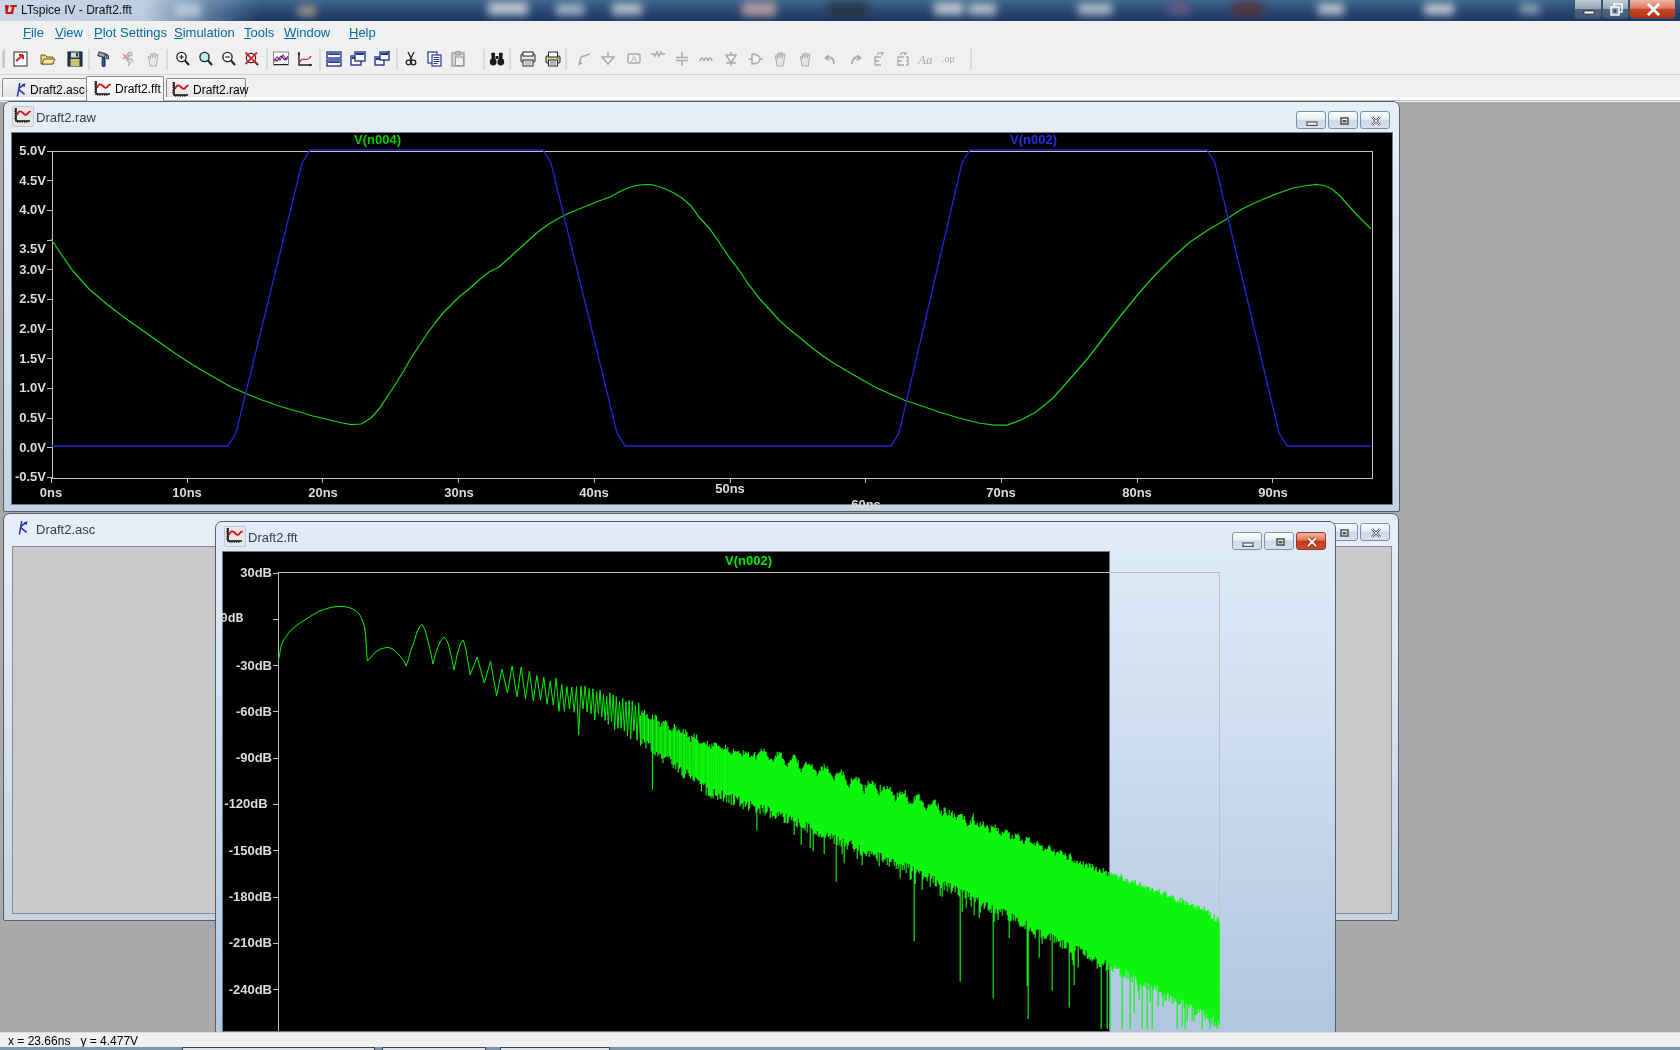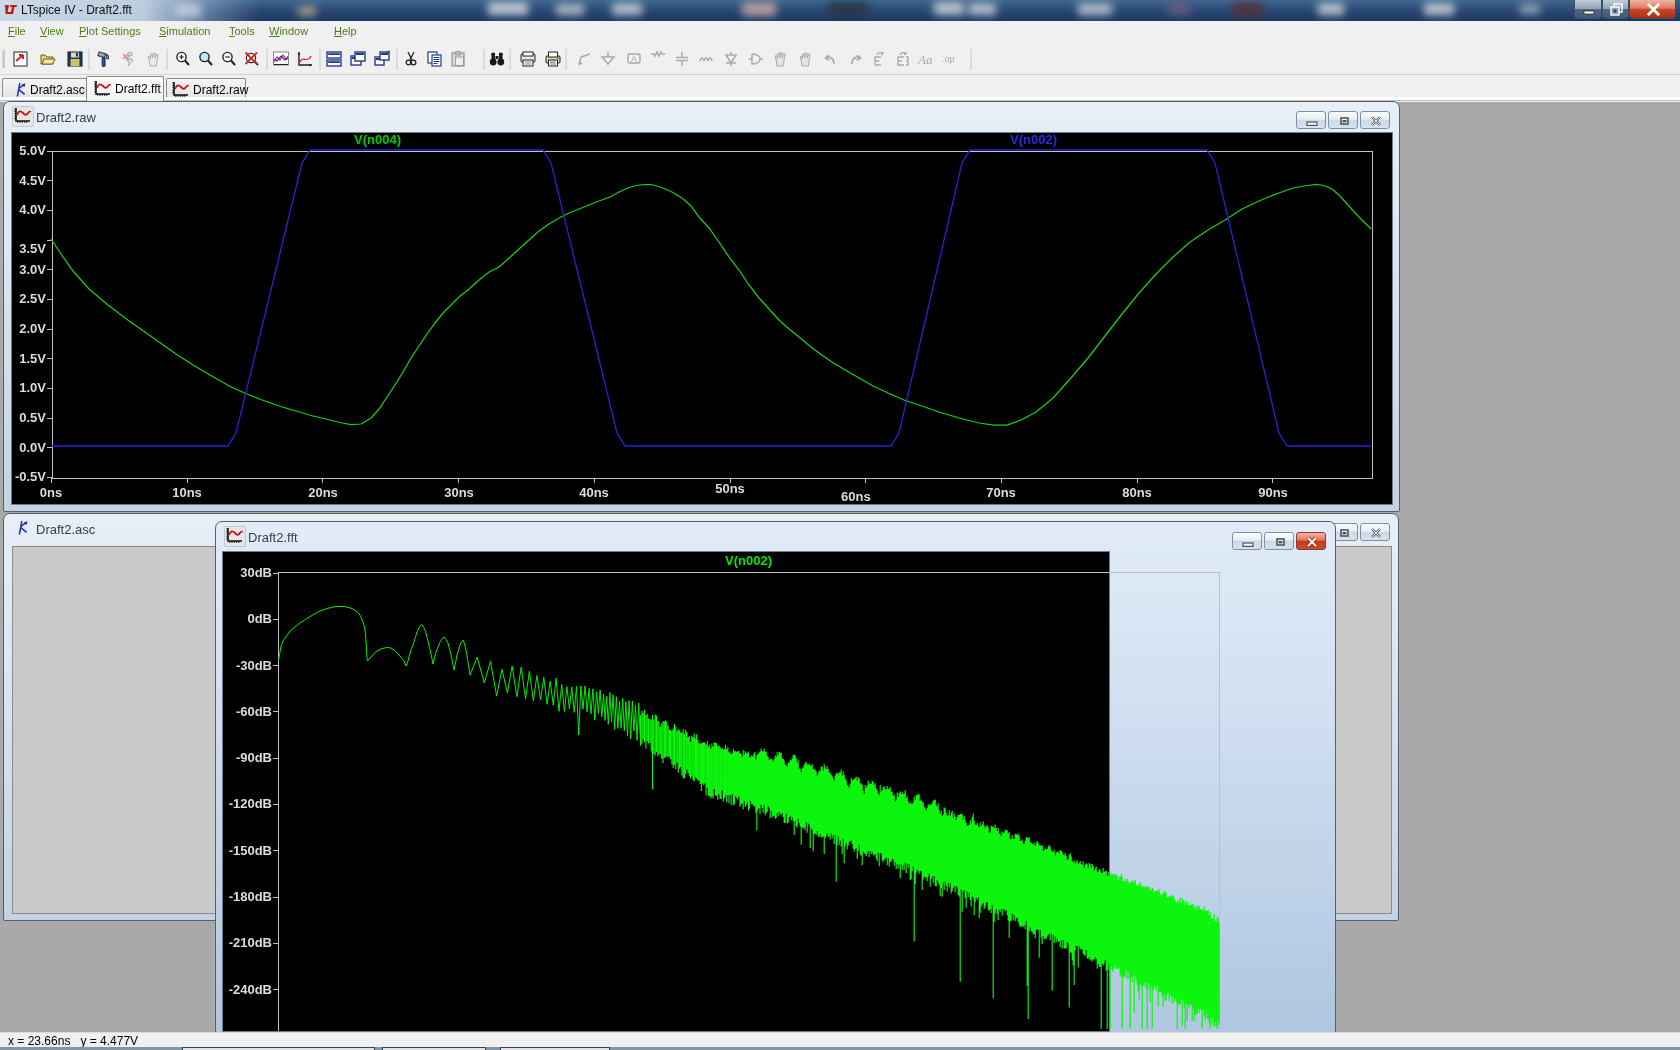--- a/index.html
+++ b/index.html
@@ -23,21 +23,21 @@
 #btnmin  { left:1574px; width:28px;
   background:linear-gradient(180deg,#c3cdd6 0%,#92a5b6 48%,#51677e 52%,#415a74 100%); }
 #btnmax  { left:1602px; width:27px;
   background:linear-gradient(180deg,#c3cdd6 0%,#92a5b6 48%,#51677e 52%,#415a74 100%); }
 #btnclose{ left:1629px; width:47px;
   background:linear-gradient(180deg,#efb4a3 0%,#dd7a5f 46%,#c94424 52%,#ad3116 100%); }
 .capbtn svg { position:absolute; left:0; top:0; }
 
 
 #menubar { position:absolute; left:0; top:22px; width:1680px; height:22px; background:#f0f0f0; }
-#menubar span.mi { position:absolute; top:3px; font-size:11px; color:#4d7c0f; }
+#menubar span.mi { position:absolute; top:3px; font-size:13px; color:#0369a1;margin-left:15px; }
 
 
 #toolbar { position:absolute; left:0; top:44px; width:1680px; height:31px; background:#f0f0f0;
   border-bottom:1px solid #d5d5d5; }
 
 
 #tabbar { position:absolute; left:0; top:75px; width:1680px; height:26px; background:#f0f0f0; }
 .tab { position:absolute; top:3px; height:22px; background:linear-gradient(180deg,#f4f4f4,#e2e2e2);
   border:1px solid #898989; border-bottom:none; border-radius:2px 2px 0 0; }
 .tab.active { top:1px; height:25px; background:linear-gradient(180deg,#fdfdfd,#f1f1f1); z-index:3; }
@@ -448,21 +448,21 @@
 <div class="plotlab" style="left:-10px;top:247px;width:44px;text-align:right;">1.0V</div>
 <div class="plotlab" style="left:-10px;top:277px;width:44px;text-align:right;">0.5V</div>
 <div class="plotlab" style="left:-10px;top:307px;width:44px;text-align:right;">0.0V</div>
 <div class="plotlab" style="left:-10px;top:336px;width:44px;text-align:right;">-0.5V</div>
 <div class="plotlab" style="left:14px;top:352px;width:50px;text-align:center;">0ns</div>
 <div class="plotlab" style="left:150px;top:352px;width:50px;text-align:center;">10ns</div>
 <div class="plotlab" style="left:286px;top:352px;width:50px;text-align:center;">20ns</div>
 <div class="plotlab" style="left:422px;top:352px;width:50px;text-align:center;">30ns</div>
 <div class="plotlab" style="left:557px;top:352px;width:50px;text-align:center;">40ns</div>
 <div class="plotlab" style="left:693px;top:348px;width:50px;text-align:center;">50ns</div>
-<div class="plotlab" style="left:829px;top:356px;width:50px;text-align:left;">60ns</div>
+<div class="plotlab" style="left:829px;top:364px;width:50px;text-align:center;">60ns</div>
 <div class="plotlab" style="left:964px;top:352px;width:50px;text-align:center;">70ns</div>
 <div class="plotlab" style="left:1100px;top:352px;width:50px;text-align:center;">80ns</div>
 <div class="plotlab" style="left:1236px;top:352px;width:50px;text-align:center;">90ns</div>
 <div class="plotlab" style="left:342px;top:-1px;color:#00cc00;">V(n004)</div>
 <div class="plotlab" style="left:998px;top:-1px;color:#2a2ae0;">V(n002)</div>
 </div>
 </div>
 <div class="cw active" id="win-fft" style="left:215px;top:419px;width:1121px;height:512px;">
 <span class="cicon"><svg width="20" height="18" viewBox="0 0 20 18">
             <path d="M3 1 L3 14 L17 14" stroke="#111" stroke-width="1.6" fill="none"></path>
@@ -500,25 +500,25 @@
 <line x1="49.5" y1="345.1" x2="55.5" y2="345.1" stroke="#c0c0c0" shape-rendering="crispEdges"></line>
 <line x1="49.5" y1="391.4" x2="55.5" y2="391.4" stroke="#c0c0c0" shape-rendering="crispEdges"></line>
 <line x1="49.5" y1="437.7" x2="55.5" y2="437.7" stroke="#c0c0c0" shape-rendering="crispEdges"></line>
 </svg>
 <svg width="1106" height="479" style="position:absolute;left:0;top:0;">
 <path d="M 55.5,108.0 L 57.0,100.0 L 58.0,94.0 L 60.0,89.0 L 62.0,86.0 L 65.0,82.0 L 67.0,79.0 L 70.0,76.5 L 73.0,74.0 L 77.0,71.0 L 80.0,69.0 L 84.0,66.5 L 88.0,64.0 L 92.0,61.5 L 97.0,59.0 L 102.0,57.3 L 106.0,56.0 L 110.0,55.0 L 114.0,54.5 L 121.0,54.5 L 125.0,55.3 L 129.0,56.6 L 133.0,59.0 L 136.0,61.5 L 138.0,65.0 L 140.0,70.0 L 141.5,75.0 L 142.5,82.0 L 143.3,93.0 L 144.0,106.0 L 144.5,109.0 L 146.0,107.0 L 148.0,105.0 L 151.0,101.5 L 154.0,99.0 L 158.0,97.0 L 161.0,96.0 L 164.0,95.6 L 166.0,95.5 L 168.0,96.4 L 171.0,98.0 L 174.0,101.0 L 177.0,104.0 L 179.0,106.7 L 181.0,109.0 L 183.0,114.0 L 185.0,109.0 L 186.0,105.0 L 188.0,98.0 L 190.0,93.0 L 192.0,86.5 L 194.0,80.0 L 196.0,76.0 L 197.0,74.0 L 199.0,72.5 L 200.0,74.0 L 202.0,78.0 L 203.5,83.0 L 205.0,89.0 L 206.5,95.5 L 208.0,102.0 L 210.0,112.0 L 211.5,106.0 L 213.0,100.0 L 215.0,95.0 L 217.0,90.0 L 219.0,87.0 L 221.0,85.0 L 223.0,87.5 L 225.0,91.0 L 226.5,97.0 L 228.0,103.0 L 229.5,110.0 L 231.0,118.0 L 232.5,111.0 L 234.0,103.0 L 235.5,98.0 L 237.0,93.0 L 238.5,90.0 L 240.0,88.0 L 241.5,92.0 L 243.0,98.0 L 244.0,104.0 L 245.0,110.0 L 246.0,116.0 L 247.0,123.0" fill="none" stroke="#00f000" stroke-width="1"></path>
 <path d="M 247.0,123.0 L 254.2,105.1 L 261.3,130.9 L 267.5,109.3 L 273.6,143.8 L 279.0,117.3 L 284.4,140.8 L 289.1,114.0 L 293.9,144.7 L 298.2,115.1 L 302.5,146.8 L 306.4,119.2 L 310.3,148.8 L 313.9,123.4 L 317.5,147.8 L 320.8,125.3 L 324.1,152.3 L 327.2,129.1 L 330.3,153.2 L 333.1,126.2 L 336.0,159.3 L 338.7,132.3 L 341.4,159.3 L 343.9,134.6 L 346.4,156.9 L 348.8,134.9 L 351.2,160.4 L 353.5,134.6 L 355.7,183.0 L 357.9,134.0 L 360.0,157.0 L 362.1,133.9 L 364.1,159.9 L 366.1,136.5 L 368.0,161.7 L 369.9,136.8 L 371.8,168.2 L 373.6,139.8 L 375.4,161.3 L 377.1,138.0 L 378.8,164.8 L 380.5,142.1 L 382.1,168.4 L 383.7,144.4 L 385.3,172.3 L 386.9,140.7 L 388.5,169.5 L 390.1,142.9 L 391.7,177.5 L 393.3,144.6 L 394.9,176.4 L 396.5,149.3 L 398.1,176.2 L 399.7,146.4 L 401.3,179.0 L 402.9,149.6 L 404.5,184.1 L 406.1,148.5 L 407.7,186.9 L 409.3,148.9 L 410.9,179.1 L 412.5,153.2 L 414.1,188.3 L 415.7,150.9 L 417.3,185.9" fill="none" stroke="#00f000" stroke-width="1"></path>
 <path d="M 417.5,163.2 L 417.5,193.7 M 418.9,158.7 L 418.9,191.7 M 420.2,160.8 L 420.2,187.2 M 421.5,157.8 L 421.5,190.3 M 422.9,163.3 L 422.9,196.6 M 424.2,161.9 L 424.2,189.2 M 425.5,166.2 L 425.5,191.6 M 426.9,167.2 L 426.9,190.9 M 428.2,167.3 L 428.2,199.4 M 429.5,162.8 L 429.5,237.6 M 430.8,167.3 L 430.8,202.0 M 432.2,162.4 L 432.2,203.6 M 433.5,163.4 L 433.5,199.9 M 434.8,169.0 L 434.8,204.2 M 436.1,169.6 L 436.1,202.6 M 437.4,174.5 L 437.4,202.1 M 438.7,171.6 L 438.7,206.7 M 440.0,169.1 L 440.0,210.9 M 441.3,169.4 L 441.3,206.1 M 442.5,168.3 L 442.5,204.9 M 443.8,169.4 L 443.8,204.5 M 445.1,173.6 L 445.1,205.5 M 446.4,177.2 L 446.4,204.6 M 447.6,178.2 L 447.6,207.3 M 448.9,178.5 L 448.9,212.5 M 450.2,176.6 L 450.2,216.3 M 451.4,172.1 L 451.4,212.8 M 452.7,174.6 L 452.7,217.3 M 454.0,178.9 L 454.0,210.7 M 455.2,176.8 L 455.2,220.8 M 456.5,178.2 L 456.5,216.7 M 457.7,180.6 L 457.7,215.3 M 458.9,180.3 L 458.9,223.6 M 460.2,177.0 L 460.2,226.2 M 461.4,182.1 L 461.4,226.2 M 462.7,177.6 L 462.7,221.9 M 463.9,180.0 L 463.9,217.7 M 465.1,185.3 L 465.1,221.1 M 466.3,184.3 L 466.3,223.9 M 467.5,189.8 L 467.5,226.4 M 468.8,183.5 L 468.8,224.2 M 470.0,185.1 L 470.0,228.0 M 471.2,181.4 L 471.2,229.5 M 472.4,186.4 L 472.4,225.3 M 473.6,182.6 L 473.6,226.5 M 474.8,187.7 L 474.8,228.0 M 476.0,191.0 L 476.0,229.0 M 477.2,191.7 L 477.2,232.0 M 478.4,190.9 L 478.4,239.1 M 479.6,191.0 L 479.6,231.6 M 480.7,190.0 L 480.7,233.3 M 481.9,190.4 L 481.9,231.4 M 483.1,192.4 L 483.1,243.4 M 484.3,189.0 L 484.3,235.5 M 485.4,194.8 L 485.4,243.7 M 486.6,192.6 L 486.6,244.0 M 487.8,196.6 L 487.8,246.3 M 488.9,191.5 L 488.9,244.6 M 490.1,194.2 L 490.1,246.5 M 491.2,190.2 L 491.2,236.9 M 492.4,191.1 L 492.4,243.3 M 493.5,191.2 L 493.5,244.0 M 494.7,194.0 L 494.7,247.7 M 495.8,193.3 L 495.8,242.3 M 497.0,194.7 L 497.0,246.8 M 498.1,196.5 L 498.1,246.9 M 499.2,196.1 L 499.2,238.5 M 500.4,197.8 L 500.4,249.6 M 501.5,196.9 L 501.5,246.1 M 502.6,192.7 L 502.6,243.2 M 503.7,197.3 L 503.7,250.2 M 504.9,195.0 L 504.9,243.3 M 506.0,200.1 L 506.0,251.3 M 507.1,201.1 L 507.1,242.9 M 508.2,202.4 L 508.2,253.2 M 509.3,201.2 L 509.3,242.1 M 510.4,196.8 L 510.4,253.4 M 511.5,199.5 L 511.5,252.3 M 512.6,199.1 L 512.6,244.2 M 513.7,200.1 L 513.7,246.0 M 514.8,198.9 L 514.8,247.4 M 515.9,199.0 L 515.9,244.4 M 517.0,201.5 L 517.0,254.8 M 518.0,201.5 L 518.0,252.5 M 519.1,204.4 L 519.1,251.6 M 520.2,198.1 L 520.2,257.2 M 521.3,202.6 L 521.3,249.1 M 522.3,199.3 L 522.3,255.0 M 523.4,200.8 L 523.4,252.8 M 524.5,201.6 L 524.5,250.1 M 525.5,199.6 L 525.5,258.5 M 526.6,205.6 L 526.6,256.6 M 527.6,205.0 L 527.6,248.9 M 528.7,203.4 L 528.7,252.2 M 529.7,204.6 L 529.7,252.4 M 530.8,201.9 L 530.8,254.0 M 531.8,199.9 L 531.8,254.6 M 532.9,207.5 L 532.9,260.7 M 533.9,203.2 L 533.9,278.3 M 535.0,202.1 L 535.0,257.6 M 536.0,200.7 L 536.0,256.3 M 537.0,199.4 L 537.0,262.1 M 538.1,196.6 L 538.1,252.7 M 539.1,198.9 L 539.1,256.0 M 540.1,199.5 L 540.1,260.5 M 541.1,196.6 L 541.1,253.0 M 542.1,199.2 L 542.1,263.3 M 543.2,200.1 L 543.2,261.0 M 544.2,203.5 L 544.2,259.7 M 545.2,205.2 L 545.2,254.2 M 546.2,208.1 L 546.2,255.7 M 547.2,207.0 L 547.2,266.3 M 548.2,206.9 L 548.2,258.9 M 549.2,207.8 L 549.2,265.3 M 550.2,209.7 L 550.2,263.4 M 551.2,207.3 L 551.2,263.9 M 552.2,203.2 L 552.2,266.7 M 553.2,204.9 L 553.2,266.0 M 554.2,199.8 L 554.2,260.9 M 555.2,203.1 L 555.2,264.3 M 556.2,199.9 L 556.2,259.7 M 557.2,200.6 L 557.2,262.8 M 558.2,200.8 L 558.2,262.2 M 559.2,206.3 L 559.2,260.8 M 560.2,207.1 L 560.2,265.1 M 561.2,208.4 L 561.2,270.9 M 562.2,212.7 L 562.2,270.7 M 563.2,213.0 L 563.2,261.8 M 564.2,215.1 L 564.2,271.5 M 565.2,210.9 L 565.2,270.8 M 566.2,210.5 L 566.2,265.4 M 567.2,207.9 L 567.2,263.7 M 568.2,208.4 L 568.2,268.2 M 569.2,206.2 L 569.2,265.6 M 570.2,202.7 L 570.2,268.9 M 571.2,202.7 L 571.2,283.1 M 572.2,203.4 L 572.2,269.6 M 573.2,206.3 L 573.2,274.2 M 574.2,210.6 L 574.2,275.4 M 575.2,207.7 L 575.2,266.8 M 576.2,216.2 L 576.2,270.9 M 577.2,216.9 L 577.2,274.6 M 578.2,220.6 L 578.2,292.7 M 579.2,216.5 L 579.2,275.6 M 580.2,215.3 L 580.2,276.4 M 581.2,213.1 L 581.2,275.8 M 582.2,211.1 L 582.2,278.5 M 583.2,209.8 L 583.2,270.2 M 584.2,212.8 L 584.2,280.8 M 585.2,212.4 L 585.2,271.6 M 586.2,211.7 L 586.2,272.2 M 587.2,213.5 L 587.2,295.9 M 588.2,213.8 L 588.2,275.8 M 589.2,212.0 L 589.2,277.9 M 590.2,216.9 L 590.2,299.3 M 591.2,217.3 L 591.2,282.3 M 592.2,218.1 L 592.2,281.6 M 593.2,219.4 L 593.2,282.9 M 594.2,223.4 L 594.2,279.2 M 595.2,221.3 L 595.2,284.2 M 596.2,218.2 L 596.2,284.9 M 597.2,219.2 L 597.2,282.3 M 598.2,214.6 L 598.2,285.4 M 599.2,214.8 L 599.2,285.2 M 600.2,218.6 L 600.2,284.6 M 601.2,212.2 L 601.2,302.0 M 602.2,215.6 L 602.2,286.0 M 603.2,217.2 L 603.2,283.5 M 604.2,214.3 L 604.2,280.9 M 605.2,217.1 L 605.2,285.3 M 606.2,220.4 L 606.2,284.0 M 607.2,221.1 L 607.2,287.4 M 608.2,222.8 L 608.2,281.4 M 609.2,224.3 L 609.2,286.4 M 610.2,226.5 L 610.2,283.3 M 611.2,228.4 L 611.2,292.1 M 612.2,223.5 L 612.2,282.8 M 613.2,221.5 L 613.2,329.7 M 614.2,220.5 L 614.2,293.3 M 615.2,222.5 L 615.2,284.4 M 616.2,220.5 L 616.2,293.0 M 617.2,220.2 L 617.2,288.6 M 618.2,217.5 L 618.2,294.5 M 619.2,223.6 L 619.2,302.2 M 620.2,219.4 L 620.2,286.7 M 621.2,222.7 L 621.2,311.3 M 622.2,226.7 L 622.2,294.5 M 623.2,228.3 L 623.2,291.2 M 624.2,233.1 L 624.2,297.5 M 625.2,233.9 L 625.2,293.8 M 626.2,235.7 L 626.2,289.7 M 627.2,231.8 L 627.2,289.6 M 628.2,226.0 L 628.2,288.3 M 629.2,228.2 L 629.2,291.9 M 630.2,227.8 L 630.2,296.8 M 631.2,226.9 L 631.2,299.6 M 632.2,226.0 L 632.2,297.1 M 633.2,224.7 L 633.2,296.3 M 634.2,228.6 L 634.2,306.9 M 635.2,225.3 L 635.2,299.3 M 636.2,226.5 L 636.2,292.8 M 637.2,231.1 L 637.2,302.2 M 638.2,231.7 L 638.2,303.8 M 639.2,232.8 L 639.2,312.9 M 640.2,238.8 L 640.2,299.4 M 641.2,241.7 L 641.2,300.9 M 642.2,233.1 L 642.2,302.2 M 643.2,235.6 L 643.2,304.3 M 644.2,233.5 L 644.2,301.7 M 645.2,228.7 L 645.2,298.9 M 646.2,231.8 L 646.2,304.9 M 647.2,231.3 L 647.2,299.0 M 648.2,232.0 L 648.2,302.3 M 649.2,228.7 L 649.2,300.2 M 650.2,230.1 L 650.2,302.7 M 651.2,233.0 L 651.2,303.4 M 652.2,231.3 L 652.2,301.9 M 653.2,236.2 L 653.2,306.6 M 654.2,237.9 L 654.2,308.9 M 655.2,241.3 L 655.2,300.4 M 656.2,243.2 L 656.2,314.3 M 657.2,232.8 L 657.2,300.9 M 658.2,239.8 L 658.2,301.6 M 659.2,238.3 L 659.2,308.6 M 660.2,235.2 L 660.2,310.3 M 661.2,233.9 L 661.2,307.5 M 662.2,237.8 L 662.2,307.5 M 663.2,237.0 L 663.2,305.3 M 664.2,233.9 L 664.2,312.9 M 665.2,237.2 L 665.2,306.2 M 666.2,236.5 L 666.2,314.5 M 667.2,234.8 L 667.2,309.8 M 668.2,239.4 L 668.2,310.3 M 669.2,239.8 L 669.2,306.7 M 670.2,243.8 L 670.2,307.6 M 671.2,242.6 L 671.2,313.7 M 672.2,249.7 L 672.2,310.1 M 673.2,247.8 L 673.2,317.1 M 674.2,240.6 L 674.2,312.2 M 675.2,244.8 L 675.2,316.7 M 676.2,241.0 L 676.2,312.5 M 677.2,239.2 L 677.2,326.2 M 678.2,242.5 L 678.2,312.0 M 679.2,240.1 L 679.2,318.0 M 680.2,241.9 L 680.2,313.3 M 681.2,241.6 L 681.2,317.8 M 682.2,238.0 L 682.2,310.6 M 683.2,245.7 L 683.2,321.2 M 684.2,244.2 L 684.2,311.8 M 685.2,249.4 L 685.2,316.0 M 686.2,252.0 L 686.2,312.0 M 687.2,250.3 L 687.2,327.9 M 688.2,251.6 L 688.2,327.0 M 689.2,251.9 L 689.2,319.5 M 690.2,250.5 L 690.2,314.6 M 691.2,244.4 L 691.2,389.2 M 692.2,247.8 L 692.2,332.1 M 693.2,243.1 L 693.2,320.7 M 694.2,243.2 L 694.2,317.4 M 695.2,241.7 L 695.2,319.3 M 696.2,242.5 L 696.2,321.8 M 697.2,248.7 L 697.2,319.1 M 698.2,247.7 L 698.2,319.4 M 699.2,249.7 L 699.2,337.9 M 700.2,250.4 L 700.2,327.3 M 701.2,254.9 L 701.2,324.5 M 702.2,256.2 L 702.2,325.1 M 703.2,258.6 L 703.2,326.1 M 704.2,256.0 L 704.2,329.2 M 705.2,252.0 L 705.2,324.6 M 706.2,253.4 L 706.2,321.3 M 707.2,252.3 L 707.2,334.7 M 708.2,252.9 L 708.2,327.1 M 709.2,251.3 L 709.2,324.6 M 710.2,248.7 L 710.2,331.1 M 711.2,248.0 L 711.2,324.0 M 712.2,247.4 L 712.2,333.9 M 713.2,252.7 L 713.2,334.5 M 714.2,254.8 L 714.2,328.2 M 715.2,251.2 L 715.2,330.6 M 716.2,258.0 L 716.2,332.6 M 717.2,261.5 L 717.2,344.1 M 718.2,258.5 L 718.2,335.9 M 719.2,264.2 L 719.2,344.8 M 720.2,262.4 L 720.2,330.5 M 721.2,255.3 L 721.2,338.1 M 722.2,256.3 L 722.2,329.2 M 723.2,260.7 L 723.2,333.7 M 724.2,263.9 L 724.2,339.6 M 725.2,263.1 L 725.2,331.3 M 726.2,258.0 L 726.2,335.5 M 727.2,263.8 L 727.2,331.0 M 728.2,260.5 L 728.2,341.6 M 729.2,258.7 L 729.2,339.2 M 730.2,265.8 L 730.2,336.1 M 731.2,261.6 L 731.2,333.9 M 732.2,265.1 L 732.2,340.4 M 733.2,267.8 L 733.2,333.8 M 734.2,265.1 L 734.2,335.5 M 735.2,262.9 L 735.2,343.0 M 736.2,263.1 L 736.2,344.6 M 737.2,262.1 L 737.2,429.8 M 738.2,261.9 L 738.2,337.5 M 739.2,262.3 L 739.2,360.0 M 740.2,267.2 L 740.2,339.7 M 741.2,263.9 L 741.2,338.1 M 742.2,267.7 L 742.2,346.2 M 743.2,271.1 L 743.2,355.7 M 744.2,273.9 L 744.2,339.5 M 745.2,273.2 L 745.2,345.2 M 746.2,272.9 L 746.2,340.7 M 747.2,268.1 L 747.2,348.0 M 748.2,271.2 L 748.2,354.7 M 749.2,265.1 L 749.2,344.5 M 750.2,261.5 L 750.2,345.5 M 751.2,268.6 L 751.2,363.2 M 752.2,272.4 L 752.2,350.1 M 753.2,272.8 L 753.2,345.8 M 754.2,270.9 L 754.2,347.7 M 755.2,274.0 L 755.2,345.5 M 756.2,275.5 L 756.2,366.0 M 757.2,270.3 L 757.2,360.8 M 758.2,274.2 L 758.2,354.8 M 759.2,272.6 L 759.2,352.6 M 760.2,269.2 L 760.2,350.8 M 761.2,273.8 L 761.2,356.9 M 762.2,275.9 L 762.2,354.5 M 763.2,274.2 L 763.2,350.7 M 764.2,273.0 L 764.2,350.1 M 765.2,275.6 L 765.2,357.8 M 766.2,280.4 L 766.2,359.2 M 767.2,280.3 L 767.2,357.1 M 768.2,273.8 L 768.2,361.1 M 769.2,274.6 L 769.2,353.3 M 770.2,274.4 L 770.2,446.2 M 771.2,276.0 L 771.2,370.0 M 772.2,272.5 L 772.2,361.0 M 773.2,275.9 L 773.2,357.1 M 774.2,279.0 L 774.2,362.3 M 775.2,275.9 L 775.2,367.9 M 776.2,281.6 L 776.2,357.8 M 777.2,282.0 L 777.2,360.1 M 778.2,283.7 L 778.2,357.0 M 779.2,279.4 L 779.2,363.7 M 780.2,281.3 L 780.2,357.3 M 781.2,280.3 L 781.2,357.3 M 782.2,277.4 L 782.2,359.3 M 783.2,278.5 L 783.2,358.3 M 784.2,278.0 L 784.2,362.9 M 785.2,281.3 L 785.2,368.4 M 786.2,279.7 L 786.2,385.9 M 787.2,287.2 L 787.2,369.7 M 788.2,286.5 L 788.2,368.5 M 789.2,283.1 L 789.2,361.4 M 790.2,286.9 L 790.2,368.5 M 791.2,287.0 L 791.2,363.2 M 792.2,281.7 L 792.2,369.2 M 793.2,282.6 L 793.2,366.6 M 794.2,282.4 L 794.2,365.5 M 795.2,281.5 L 795.2,369.8 M 796.2,284.1 L 796.2,372.6 M 797.2,288.7 L 797.2,375.3 M 798.2,288.8 L 798.2,374.0 M 799.2,287.6 L 799.2,374.6 M 800.2,291.5 L 800.2,375.0 M 801.2,291.7 L 801.2,373.3 M 802.2,288.8 L 802.2,377.1 M 803.2,284.9 L 803.2,368.8 M 804.2,285.8 L 804.2,434.0 M 805.2,286.1 L 805.2,466.9 M 806.2,285.1 L 806.2,379.1 M 807.2,289.9 L 807.2,375.6 M 808.2,290.8 L 808.2,379.3 M 809.2,291.6 L 809.2,380.0 M 810.2,292.5 L 810.2,382.6 M 811.2,290.8 L 811.2,381.9 M 812.2,294.1 L 812.2,386.3 M 813.2,291.3 L 813.2,377.9 M 814.2,288.9 L 814.2,377.6 M 815.2,290.4 L 815.2,377.7 M 816.2,293.3 L 816.2,405.7 M 817.2,293.2 L 817.2,378.1 M 818.2,294.0 L 818.2,385.5 M 819.2,293.1 L 819.2,391.9 M 820.2,299.1 L 820.2,384.2 M 821.2,298.3 L 821.2,387.3 M 822.2,296.6 L 822.2,386.2 M 823.2,297.6 L 823.2,387.1 M 824.2,296.9 L 824.2,384.2 M 825.2,294.6 L 825.2,382.9 M 826.2,292.7 L 826.2,381.8 M 827.2,295.1 L 827.2,388.4 M 828.2,298.2 L 828.2,381.5 M 829.2,299.2 L 829.2,438.7 M 830.2,300.0 L 830.2,382.8 M 831.2,297.4 L 831.2,391.0 M 832.2,303.6 L 832.2,384.2 M 833.2,300.7 L 833.2,390.3 M 834.2,299.9 L 834.2,386.5 M 835.2,299.2 L 835.2,389.7 M 836.2,301.2 L 836.2,389.5 M 837.2,297.9 L 837.2,395.3 M 838.2,298.8 L 838.2,388.5 M 839.2,299.9 L 839.2,396.5 M 840.2,302.8 L 840.2,387.9 M 841.2,303.0 L 841.2,396.5 M 842.2,300.8 L 842.2,396.6 M 843.2,303.9 L 843.2,396.2 M 844.2,308.0 L 844.2,390.0 M 845.2,307.3 L 845.2,391.3 M 846.2,302.4 L 846.2,455.6 M 847.2,301.1 L 847.2,400.8 M 848.2,304.3 L 848.2,400.6 M 849.2,309.0 L 849.2,408.3 M 850.2,310.6 L 850.2,413.2 M 851.2,308.3 L 851.2,433.1 M 852.2,311.4 L 852.2,398.4 M 853.2,309.6 L 853.2,394.1 M 854.2,308.4 L 854.2,393.9 M 855.2,312.2 L 855.2,415.6 M 856.2,311.1 L 856.2,394.5 M 857.2,309.0 L 857.2,396.4 M 858.2,312.0 L 858.2,398.0 M 859.2,312.7 L 859.2,396.8 M 860.2,308.9 L 860.2,402.1 M 861.2,315.7 L 861.2,402.9 M 862.2,312.4 L 862.2,404.3 M 863.2,311.2 L 863.2,398.0 M 864.2,312.2 L 864.2,406.4 M 865.2,315.6 L 865.2,406.9 M 866.2,310.8 L 866.2,405.3 M 867.2,312.1 L 867.2,408.4 M 868.2,316.1 L 868.2,407.3 M 869.2,312.0 L 869.2,409.4 M 870.2,314.0 L 870.2,407.4 M 871.2,318.8 L 871.2,407.5 M 872.2,316.5 L 872.2,405.1 M 873.2,314.4 L 873.2,406.8 M 874.2,319.4 L 874.2,416.8 M 875.2,320.0 L 875.2,412.0 M 876.2,316.8 L 876.2,415.1 M 877.2,317.9 L 877.2,415.0 M 878.2,320.4 L 878.2,477.0 M 879.2,320.9 L 879.2,411.8 M 880.2,316.1 L 880.2,413.6 M 881.2,320.1 L 881.2,411.5 M 882.2,318.7 L 882.2,407.8 M 883.2,319.1 L 883.2,418.8 M 884.2,323.8 L 884.2,477.0 M 885.2,319.9 L 885.2,417.7 M 886.2,324.3 L 886.2,410.9 M 887.2,323.5 L 887.2,477.0 M 888.2,321.0 L 888.2,414.6 M 889.2,323.0 L 889.2,418.3 M 890.2,321.7 L 890.2,419.7 M 891.2,323.2 L 891.2,416.2 M 892.2,321.6 L 892.2,413.6 M 893.2,323.7 L 893.2,417.1 M 894.2,322.4 L 894.2,416.2 M 895.2,327.9 L 895.2,417.0 M 896.2,324.7 L 896.2,415.7 M 897.2,324.8 L 897.2,424.7 M 898.2,322.6 L 898.2,422.8 M 899.2,324.6 L 899.2,477.0 M 900.2,328.9 L 900.2,425.7 M 901.2,329.5 L 901.2,423.9 M 902.2,326.9 L 902.2,425.5 M 903.2,329.3 L 903.2,418.1 M 904.2,326.7 L 904.2,427.2 M 905.2,328.7 L 905.2,419.8 M 906.2,331.8 L 906.2,427.2 M 907.2,330.6 L 907.2,477.0 M 908.2,330.0 L 908.2,425.3 M 909.2,328.3 L 909.2,430.5 M 910.2,330.7 L 910.2,423.3 M 911.2,329.7 L 911.2,461.0 M 912.2,328.1 L 912.2,424.2 M 913.2,332.4 L 913.2,426.7 M 914.2,334.1 L 914.2,432.7 M 915.2,332.7 L 915.2,438.9 M 916.2,332.4 L 916.2,447.2 M 917.2,330.1 L 917.2,432.1 M 918.2,333.7 L 918.2,434.7 M 919.2,335.6 L 919.2,477.0 M 920.2,334.3 L 920.2,433.6 M 921.2,333.5 L 921.2,434.0 M 922.2,335.4 L 922.2,430.6 M 923.2,334.8 L 923.2,436.8 M 924.2,333.9 L 924.2,477.0 M 925.2,335.6 L 925.2,431.2 M 926.2,334.8 L 926.2,437.4 M 927.2,339.0 L 927.2,450.5 M 928.2,337.3 L 928.2,434.0 M 929.2,335.6 L 929.2,477.0 M 930.2,336.8 L 930.2,438.3 M 931.2,340.6 L 931.2,433.8 M 932.2,339.0 L 932.2,435.9 M 933.2,338.8 L 933.2,438.7 M 934.2,337.9 L 934.2,433.8 M 935.2,339.7 L 935.2,454.2 M 936.2,336.9 L 936.2,440.0 M 937.2,341.5 L 937.2,440.2 M 938.2,343.2 L 938.2,440.3 M 939.2,342.8 L 939.2,444.5 M 940.2,340.9 L 940.2,455.0 M 941.2,339.0 L 941.2,442.6 M 942.2,340.8 L 942.2,448.5 M 943.2,340.1 L 943.2,448.8 M 944.2,345.2 L 944.2,442.3 M 945.2,345.4 L 945.2,441.3 M 946.2,344.0 L 946.2,449.4 M 947.2,344.2 L 947.2,445.1 M 948.2,344.9 L 948.2,444.2 M 949.2,342.8 L 949.2,452.0 M 950.2,344.1 L 950.2,445.3 M 951.2,346.2 L 951.2,449.9 M 952.2,348.5 L 952.2,446.7 M 953.2,350.1 L 953.2,449.6 M 954.2,348.7 L 954.2,477.0 M 955.2,350.8 L 955.2,452.8 M 956.2,348.5 L 956.2,452.6 M 957.2,346.0 L 957.2,452.1 M 958.2,351.1 L 958.2,447.3 M 959.2,345.8 L 959.2,473.9 M 960.2,348.2 L 960.2,448.4 M 961.2,349.3 L 961.2,455.7 M 962.2,352.9 L 962.2,477.0 M 963.2,348.6 L 963.2,451.8 M 964.2,351.2 L 964.2,469.0 M 965.2,350.4 L 965.2,453.1 M 966.2,353.4 L 966.2,456.8 M 967.2,353.0 L 967.2,452.4 M 968.2,353.0 L 968.2,453.2 M 969.2,351.6 L 969.2,468.6 M 970.2,352.2 L 970.2,455.6 M 971.2,355.9 L 971.2,469.1 M 972.2,353.4 L 972.2,463.6 M 973.2,357.8 L 973.2,462.1 M 974.2,353.5 L 974.2,461.7 M 975.2,355.0 L 975.2,457.1 M 976.2,353.7 L 976.2,460.7 M 977.2,357.6 L 977.2,456.8 M 978.2,357.2 L 978.2,458.5 M 979.2,357.2 L 979.2,477.0 M 980.2,358.9 L 980.2,457.9 M 981.2,354.5 L 981.2,463.5 M 982.2,358.0 L 982.2,468.3 M 983.2,359.2 L 983.2,460.9 M 984.2,358.8 L 984.2,466.4 M 985.2,357.8 L 985.2,466.2 M 986.2,363.0 L 986.2,470.9 M 987.2,359.8 L 987.2,477.0 M 988.2,366.3 L 988.2,466.2 M 989.2,366.5 L 989.2,473.0 M 990.2,366.8 L 990.2,463.2 M 991.2,362.1 L 991.2,474.5 M 992.2,369.0 L 992.2,470.3 M 993.2,369.3 L 993.2,474.3 M 994.2,364.8 L 994.2,477.0 M 995.2,365.9 L 995.2,468.2 M 996.2,370.3 L 996.2,473.0" fill="none" stroke="#0cf50c" stroke-width="1.15"></path>
 </svg>
 <div class="plotlab" style="left:-3px;top:13px;width:52px;text-align:right;">30dB</div>
-<div class="plotlab" style="left:-3px;top:59px;width:52px;text-align:right;">0dB</div>
+<div class="plotlab" style="left:-3px;top:59px;width:52px;text-align:left;font-family:Liberation Mono, monospace;">0dB</div>
 <div class="plotlab" style="left:-3px;top:106px;width:52px;text-align:right;">-30dB</div>
 <div class="plotlab" style="left:-3px;top:152px;width:52px;text-align:right;">-60dB</div>
 <div class="plotlab" style="left:-3px;top:198px;width:52px;text-align:right;">-90dB</div>
-<div class="plotlab" style="left:-3px;top:244px;width:52px;text-align:right;">-120dB</div>
+<div class="plotlab" style="left:-3px;top:244px;width:52px;text-align:center;">-120dB</div>
 <div class="plotlab" style="left:-3px;top:291px;width:52px;text-align:right;">-150dB</div>
 <div class="plotlab" style="left:-3px;top:337px;width:52px;text-align:right;">-180dB</div>
 <div class="plotlab" style="left:-3px;top:383px;width:52px;text-align:right;">-210dB</div>
 <div class="plotlab" style="left:-3px;top:430px;width:52px;text-align:right;">-240dB</div>
 <div class="plotlab" style="left:502px;top:1px;color:#00e800;">V(n002)</div>
 </div>
 </div>
 </div>
 <div id="statusbar">
       <span class="st">x = 23.66ns&nbsp;&nbsp;&nbsp;y = 4.477V</span>

